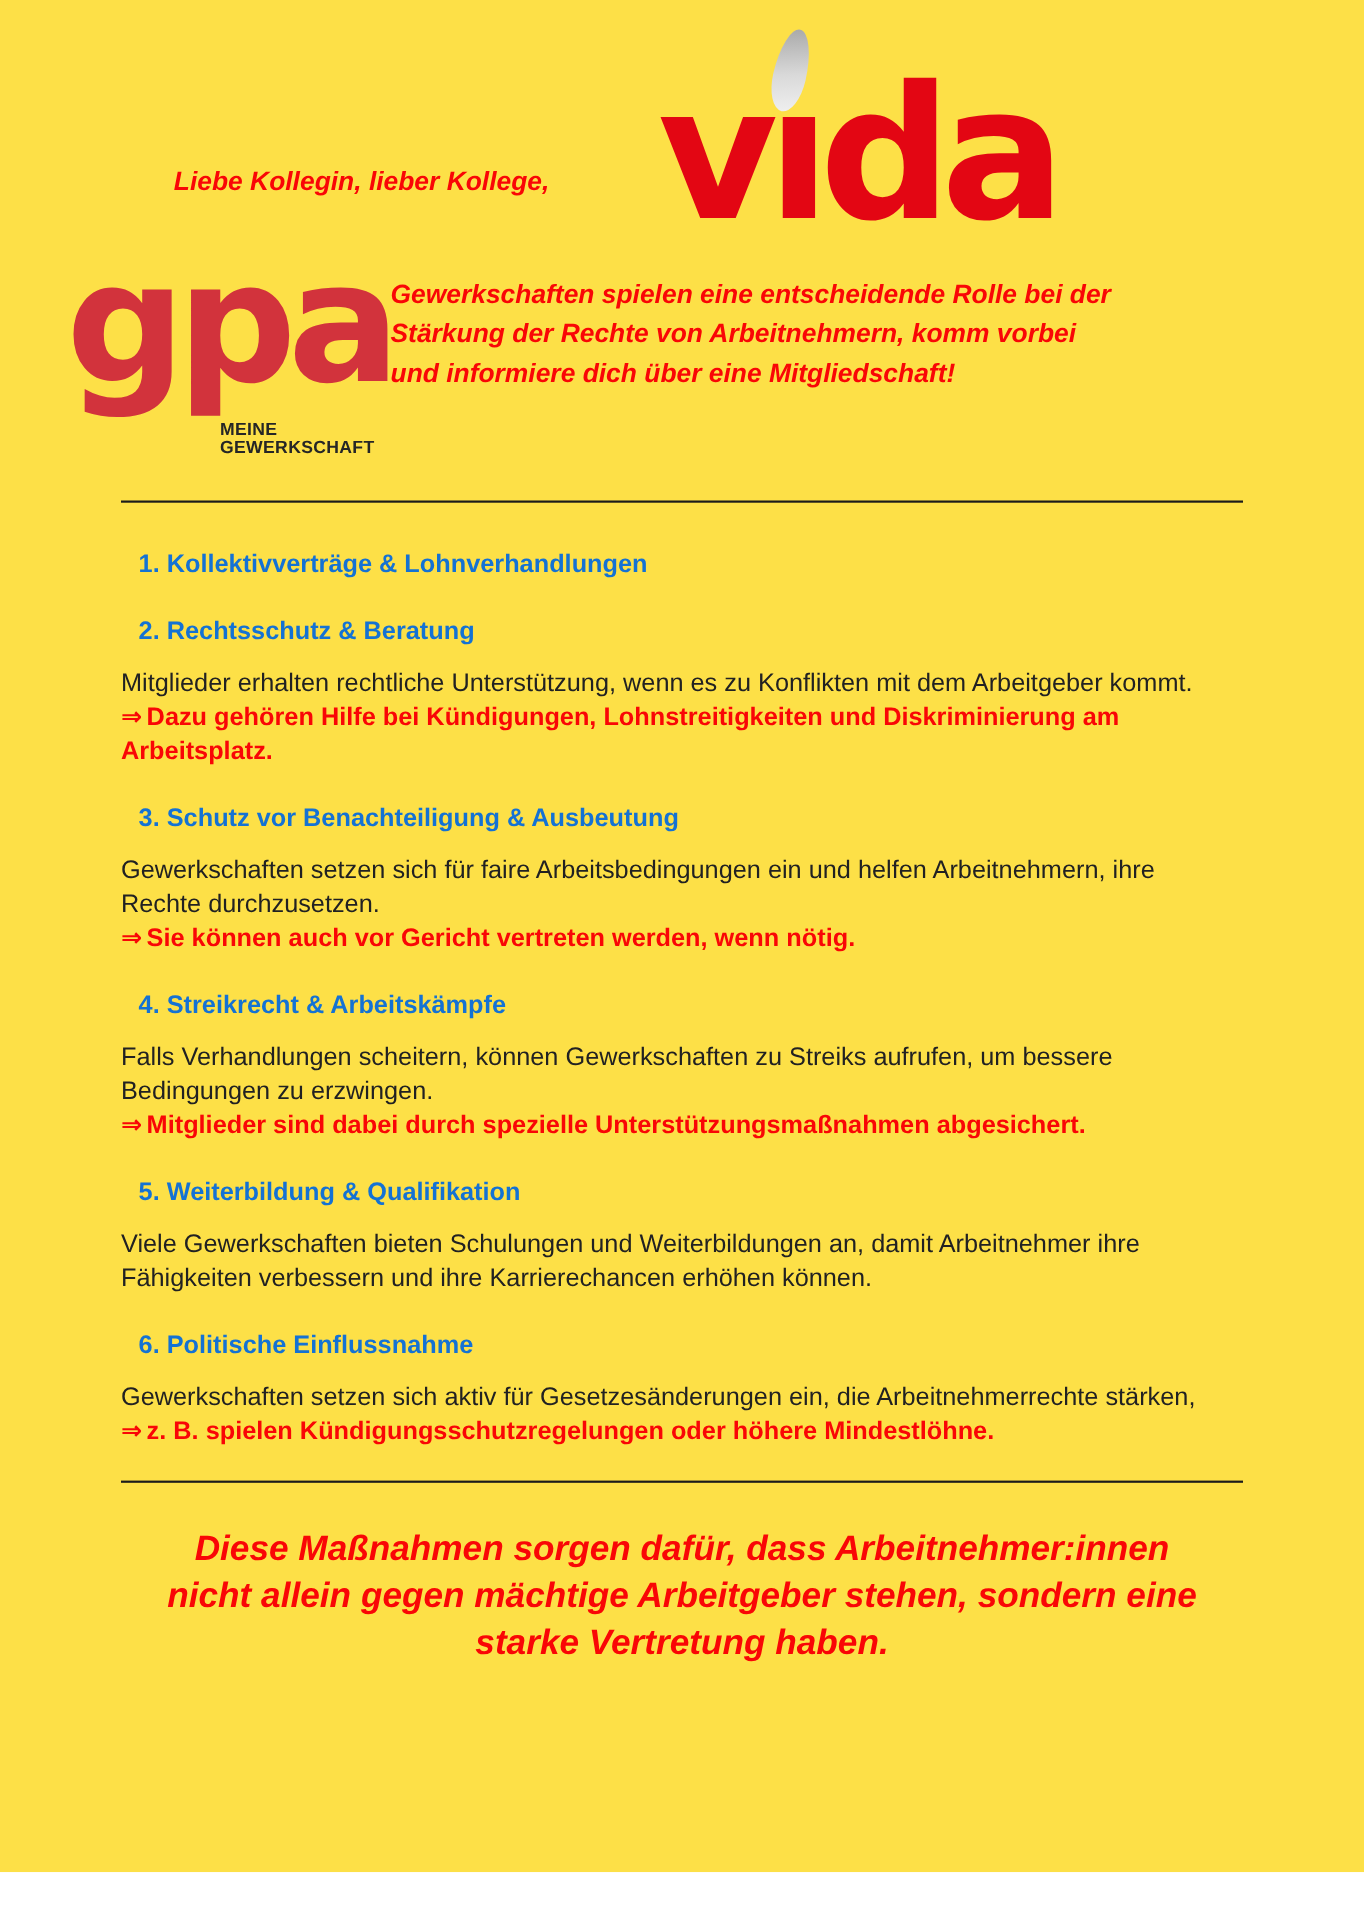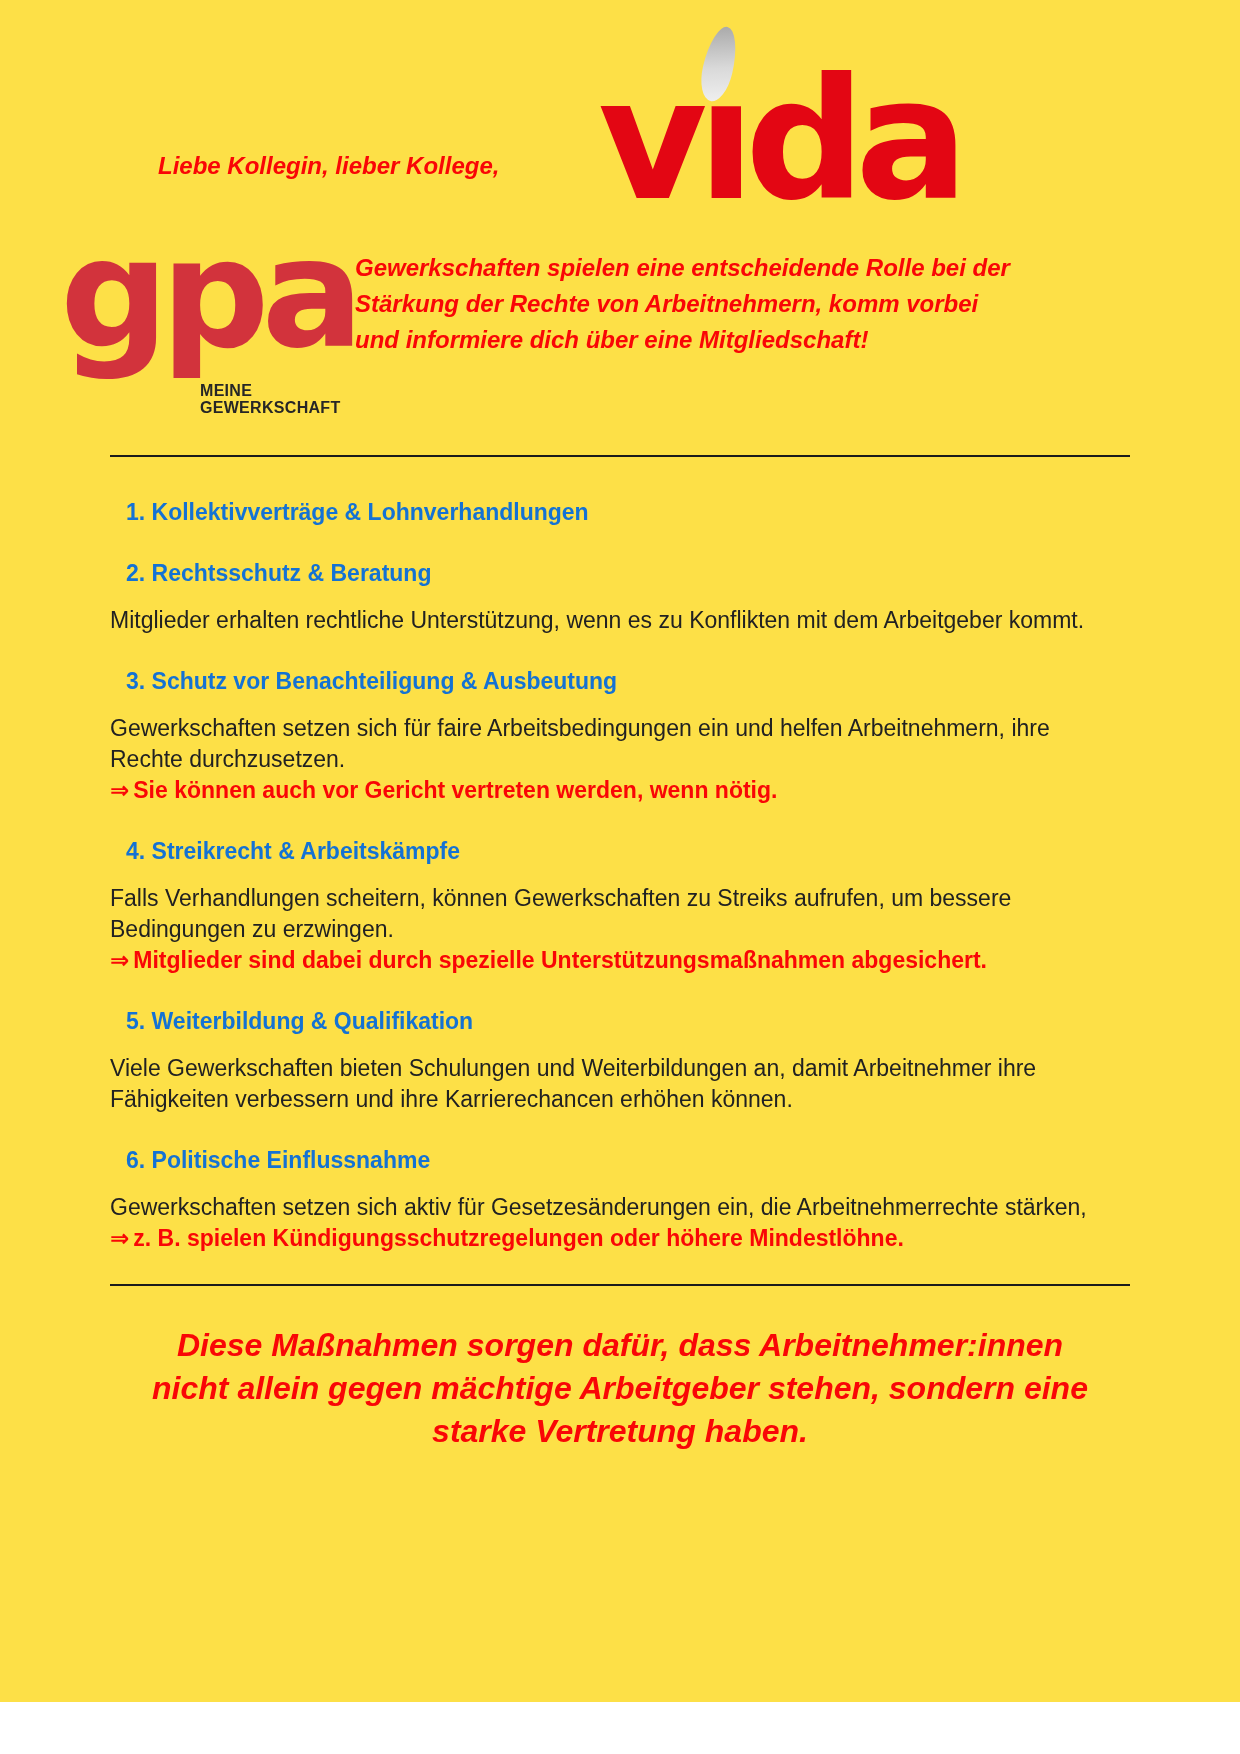--- a/index.html
+++ b/index.html
@@ -154,20 +154,21 @@
 
     <div class="sections">
 
         <section class="section">
           <h2 class="sec-heading">1. Kollektivverträge &amp; Lohnverhandlungen</h2>
         </section>
 
         <section class="section">
           <h2 class="sec-heading">2. Rechtsschutz &amp; Beratung</h2>
           <p class="sec-body">Mitglieder erhalten rechtliche Unterstützung, wenn es zu Konflikten mit dem Arbeitgeber kommt.</p>
+          <p class="sec-highlight"><span class="arrow">⇒</span><span>Dazu gehören Hilfe bei Kündigungen, Lohnstreitigkeiten und Diskriminierung am Arbeitsplatz.</span></p>
         </section>
 
         <section class="section">
           <h2 class="sec-heading">3. Schutz vor Benachteiligung &amp; Ausbeutung</h2>
           <p class="sec-body">Gewerkschaften setzen sich für faire Arbeitsbedingungen ein und helfen Arbeitnehmern, ihre Rechte durchzusetzen.</p>
           <p class="sec-highlight"><span class="arrow">⇒</span><span>Sie können auch vor Gericht vertreten werden, wenn nötig.</span></p>
         </section>
 
         <section class="section">
           <h2 class="sec-heading">4. Streikrecht &amp; Arbeitskämpfe</h2>

